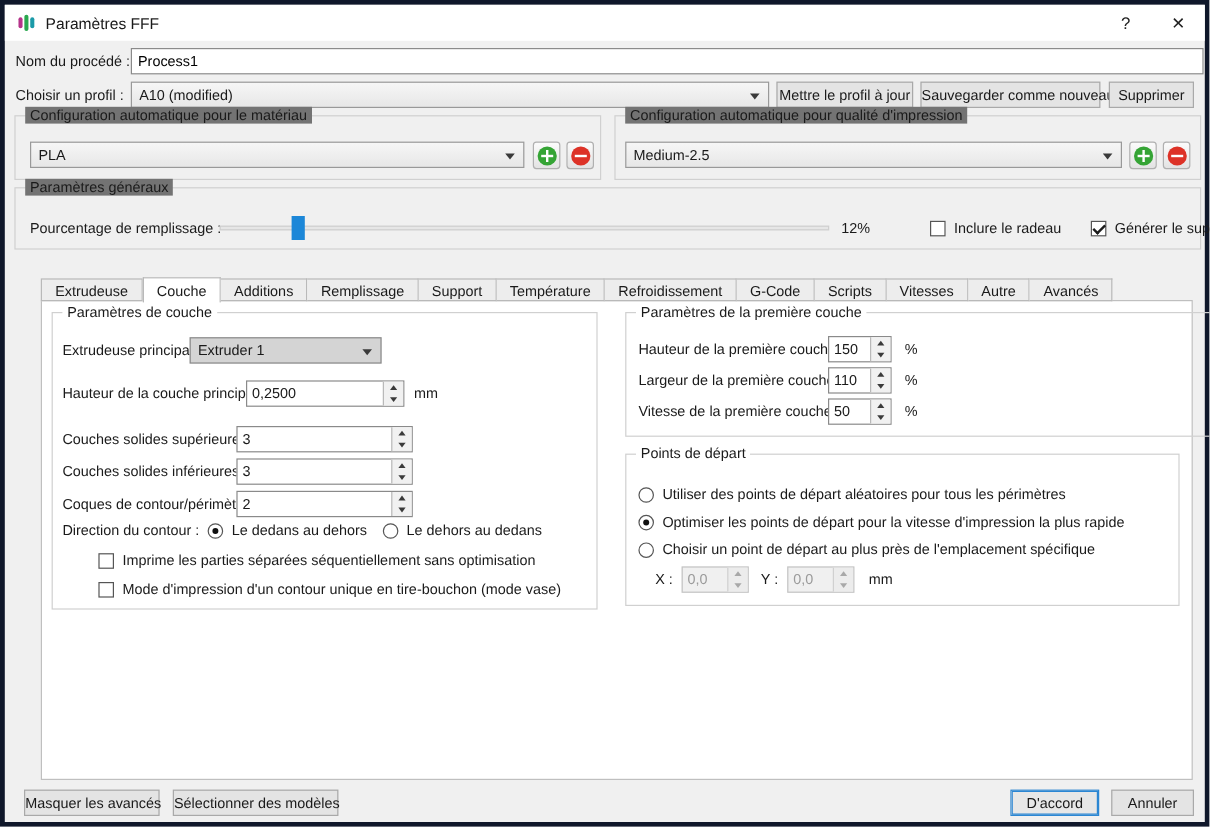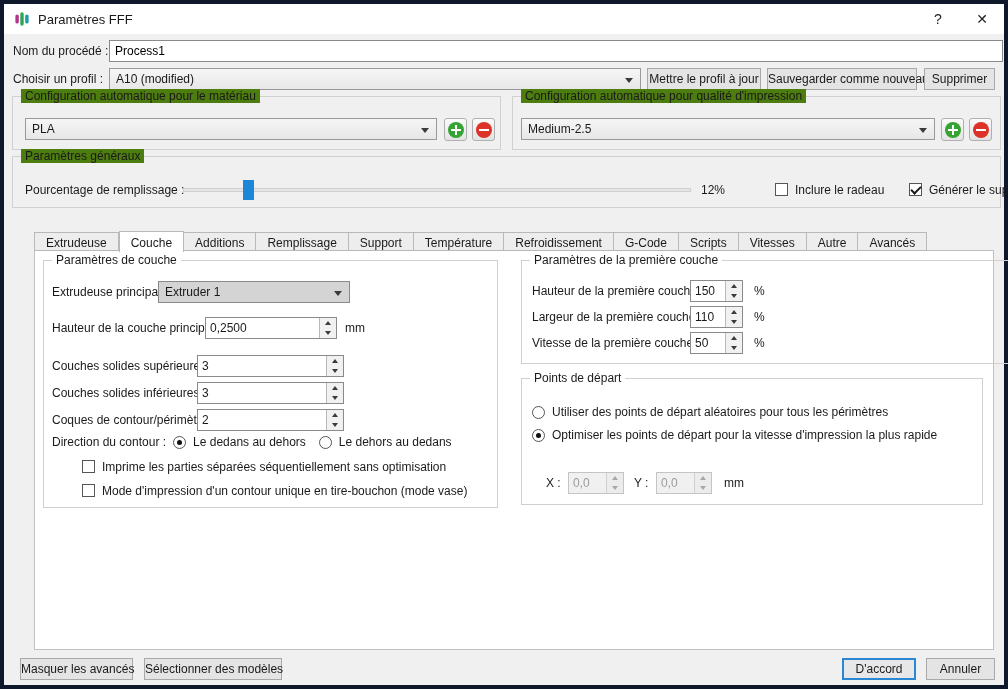--- a/index.html
+++ b/index.html
@@ -21,29 +21,29 @@
   
   .label { position:absolute; line-height:22px; white-space:nowrap; }
   .txtinput { position:absolute; height:22px; border:1px solid #8a8a8a; background:#fff; font:inherit; padding:0 5px; }
   .btn { position:absolute; height:22px; border:1px solid #a9a9a9; background:#e4e4e4; font:inherit; text-align:center; line-height:20px; white-space:nowrap; }
   .btn.default { border:1px solid #2b86d3; box-shadow: inset 0 0 0 1px #2b86d3; background:#e7e7e7; }
   .combo { position:absolute; height:22px; border:1px solid #999; background:linear-gradient(#f6f6f6,#e7e7e7); display:flex; align-items:center; padding:0 22px 0 6px; }
   .combo.silver { background:#d4d4d4; border-color:#8a8a8a; }
   .combo .combo-text { white-space:nowrap; overflow:hidden; }
   .combo .arrow { position:absolute; right:7px; top:9px; width:0; height:0; border-left:4px solid transparent; border-right:4px solid transparent; border-top:5px solid #3a3a3a; }
   .group { position:absolute; border:1px solid #d0d0d0; }
-  .group > .legend { position:absolute; top:-8px; left:8px; background:#4d7c0f; padding:0 4px; white-space:nowrap; }
+  .group > .legend { position:absolute; top:-8px; left:8px; background:#737373; padding:0 4px; white-space:nowrap; }
   .group.on-white > .legend { background:#fff; }
   .iconbtn { position:absolute; width:23px; height:23px; border:1px solid #b0b0b0; border-radius:3px; background:linear-gradient(#fbfbfb,#e3e3e3); display:flex; align-items:center; justify-content:center; }
   .disc { position:relative; width:16px; height:16px; border-radius:50%; }
   .disc.green { background:#35a435; }
   .disc.red { background:#dd3227; }
   .disc::before { content:''; position:absolute; left:3px; top:7px; width:10px; height:2px; background:#fff; }
   .disc.plus::after { content:''; position:absolute; left:7px; top:3px; width:2px; height:10px; background:#fff; }
-  .cbrow { position:absolute; display:flex; align-items:flex-start; gap:7px; white-space:nowrap;padding-left:28px; }
+  .cbrow { position:absolute; display:flex; align-items:center; gap:7px; white-space:nowrap;padding-left:28px; }
   .cb { width:13px; height:13px; border:1px solid #555; background:#fff; position:relative; flex:0 0 auto; }
   .cb.checked::after { content:''; position:absolute; left:3px; top:0; width:4px; height:8px; border-right:2px solid #1b1b1b; border-bottom:2px solid #1b1b1b; transform:rotate(45deg); }
   .rb { width:13px; height:13px; border:1px solid #555; border-radius:50%; background:#fff; position:relative; flex:0 0 auto; }
   .rb.checked::after { content:''; position:absolute; left:3px; top:3px; width:5px; height:5px; border-radius:50%; background:#101010; }
   
   .slider { position:absolute; height:22px; }
   .slider .track { position:absolute; left:0; right:0; top:9px; height:4px; background:#e6e6e6; border:1px solid #cfcfcf; }
   .slider .handle { position:absolute; top:1px; width:11px; height:20px; background:#1c87d8; }
   
   .spin { position:absolute; height:22px; border:1px solid #8a8a8a; background:#fff; display:flex; }
@@ -153,21 +153,21 @@
     <div class="tab">Autre</div>
     <div class="tab">Avancés</div>
   </div>
 
   <div class="pane">
 
     <div class="group on-white" style="left:8px; top:9px; width:455px; height:248px;">
       <span class="legend">Paramètres de couche</span>
 
       <div class="label" style="left:8px; top:20px;">Extrudeuse principale</div>
-      <div class="combo silver" style="left:114px; top:20px; width:192px;">
+      <div class="combo silver" style="left:114px; top:20px; width:160px;">
         <span class="combo-text">Extruder 1</span>
         <span class="arrow"></span>
       </div>
 
       <div class="label" style="left:8px; top:56px;">Hauteur de la couche principale</div>
       <div class="spin" style="left:161px; top:56px; width:132px;">
         <span class="val">0,2500</span>
         <span class="btns">
           <div>
               <span class="tri-up"></span>
@@ -290,20 +290,24 @@
       <span class="legend">Points de départ</span>
 
       <div class="radiorow" style="left:10px; top:26px;">
         <span class="rb"></span>
         <span>Utiliser des points de départ aléatoires pour tous les périmètres</span>
       </div>
       <div class="radiorow" style="left:10px; top:49px;">
         <span class="rb checked"></span>
         <span>Optimiser les points de départ pour la vitesse d'impression la plus rapide</span>
       </div>
+      <div class="radiorow" style="left:10px; top:72px;">
+        <span class="rb"></span>
+        <span>Choisir un point de départ au plus près de l'emplacement spécifique</span>
+      </div>
 
       <div class="label" style="left:24px; top:93px;">X :</div>
       <div class="spin disabled" style="left:46px; top:93px; width:56px;">
         <span class="val">0,0</span>
         <span class="btns">
           <div>
               <span class="tri-up"></span>
             </div>
           <div>
               <span class="tri-down"></span>

